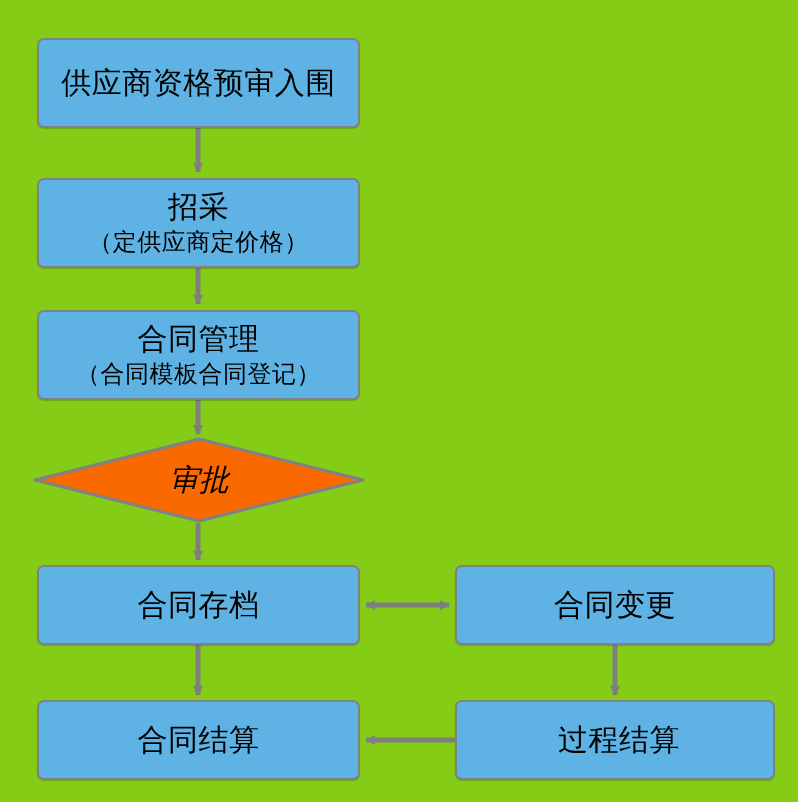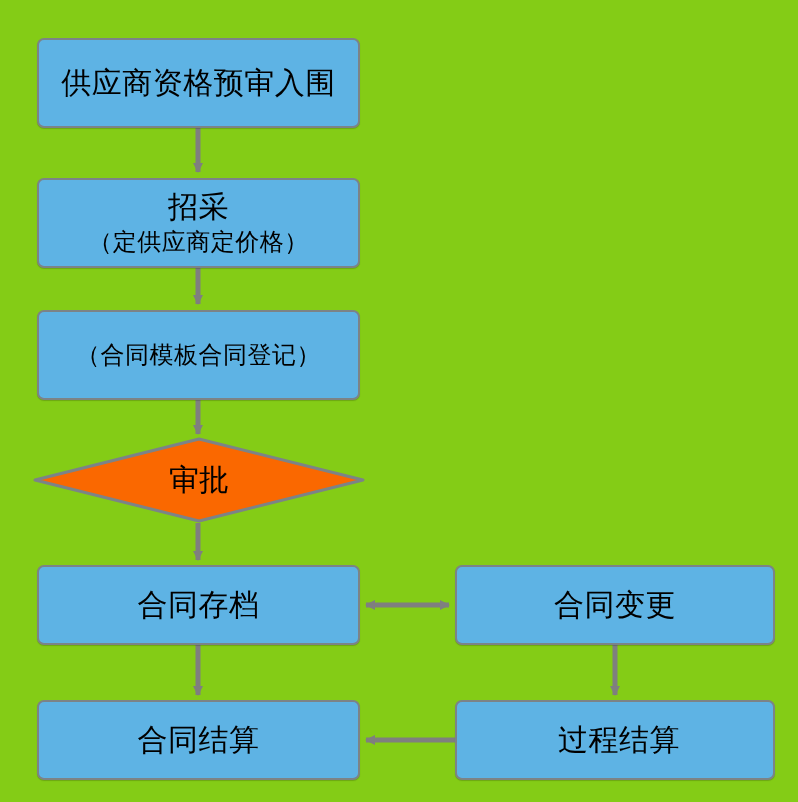--- a/index.html
+++ b/index.html
@@ -42,20 +42,21 @@
     font-size: 30px;
     letter-spacing: 0.5px;
   }
   .node-line.sub {
     font-size: 24px;
   }
   
   .decision {
     position: absolute;
     z-index: 3;
+    font-style: italic;
   }
   .decision svg {
     display: block;
     overflow: visible;
   }
   .decision .dec-label {
     position: absolute;
     left: 0;
     top: 0;
     width: 100%;
@@ -128,20 +129,21 @@
   <div class="node process" style="left:37px; top:38px; width:323px; height:90px;">
     <span class="node-line">供应商资格预审入围</span>
   </div>
 
   <div class="node process" style="left:37px; top:178px; width:323px; height:90px;">
     <span class="node-line">招采</span>
     <span class="node-line sub">（定供应商定价格）</span>
   </div>
 
   <div class="node process" style="left:37px; top:310px; width:323px; height:90px;">
+    <span class="node-line">合同管理</span>
     <span class="node-line sub">（合同模板合同登记）</span>
   </div>
 
   <div class="decision" style="left:33px; top:437px; width:332px; height:86px;">
     <svg width="332" height="86" viewBox="0 0 332 86">
       <polygon points="166,2 330,43 166,84 2,43" fill="#FA6800" stroke="#7C8387" stroke-width="3" stroke-linejoin="round"></polygon>
     </svg>
     <span class="dec-label">审批</span>
   </div>
 

